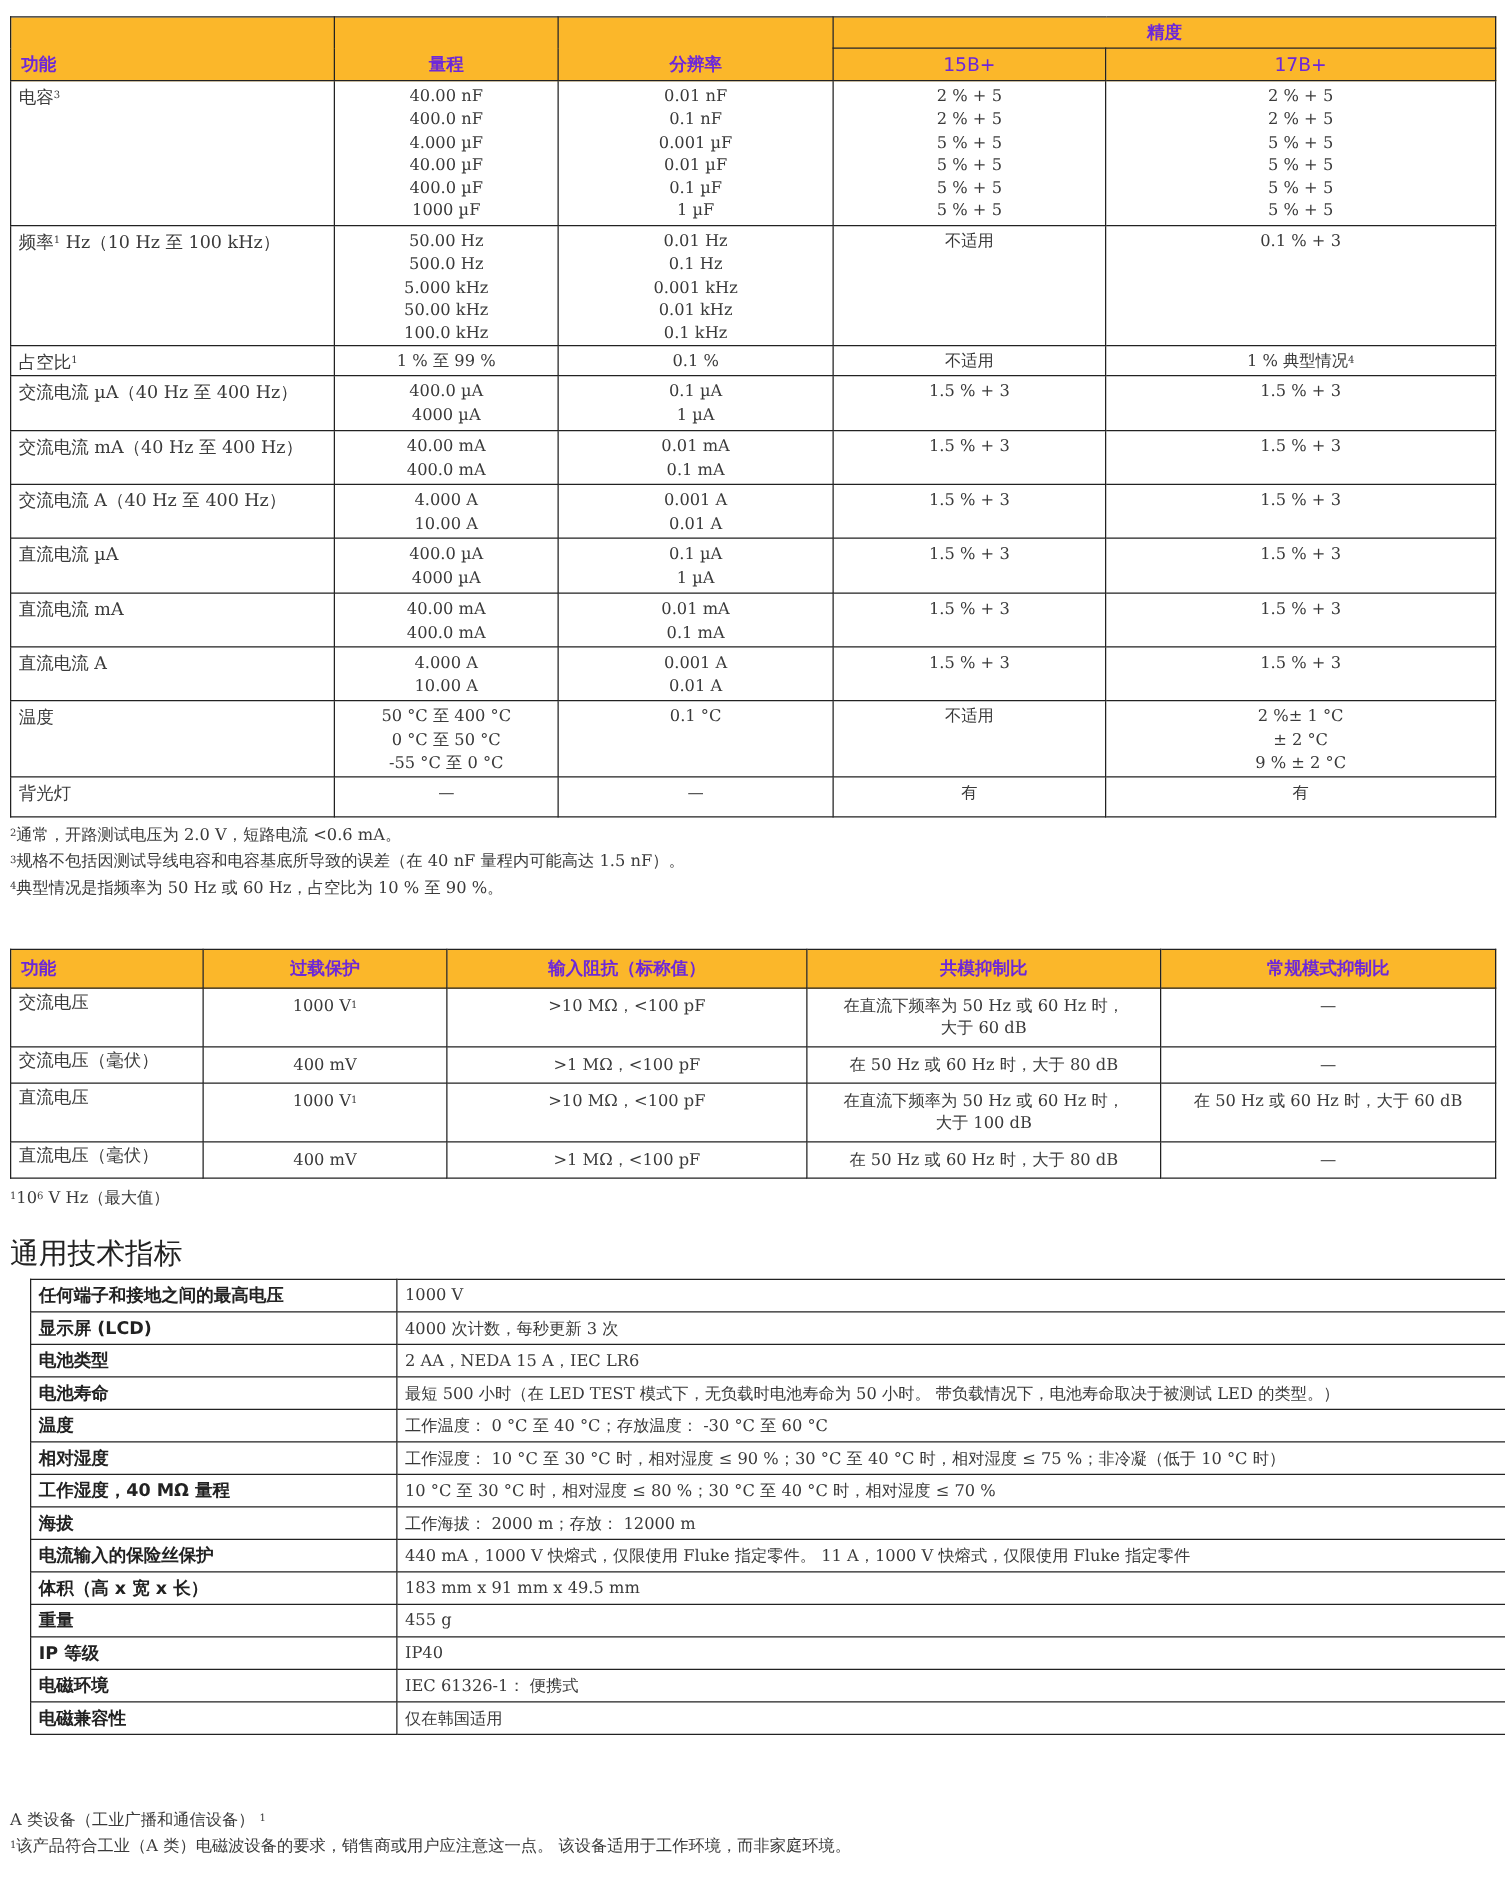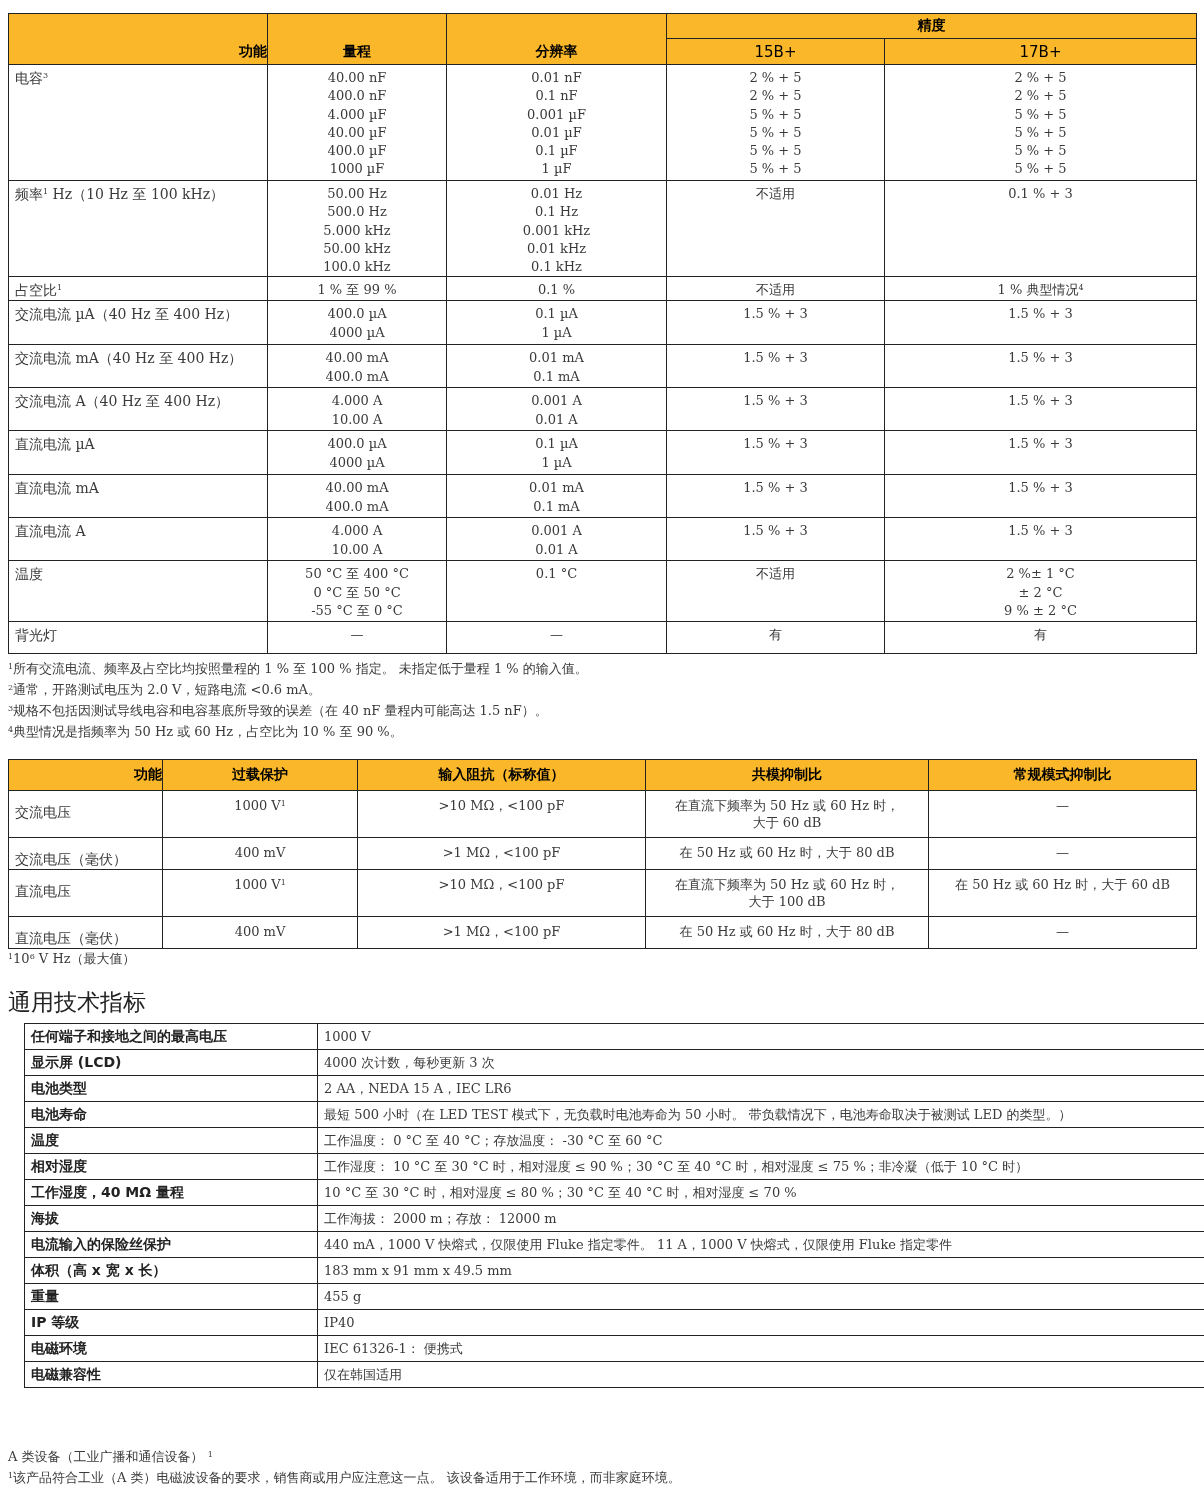--- a/index.html
+++ b/index.html
@@ -4,42 +4,42 @@
 <style>
   html, body { margin: 0; padding: 0; background: #ffffff; }
   body {
     width: 1204px; height: 1505px; position: relative; overflow: hidden;
     font-family: "DejaVu Serif", "Liberation Serif", serif;
     color: #3a3a3a;
   }
   table { border-collapse: collapse; position: absolute; table-layout: fixed; }
   td, th { border: 1px solid #222; padding: 0; vertical-align: top; }
   th {
-    background: #fbb72a; color: #000000; font-weight: bold;
+    background: #fbb72a; color: #6d28d9; font-weight: bold;
     font-family: "DejaVu Sans", "Liberation Sans", sans-serif; font-size: 14px; margin-left: 28px;
   }
   .c { text-align: center; }
-  .l { text-align: right; padding-left: 8px; }
+  .l { text-align: left; padding-left: 8px; }
   .lines div { font-size: 13px; line-height: 18.3px; }
   sup { font-size: 8px; vertical-align: top; position: relative; top: -2px; }
 
   
   #t1 { left: 8px; top: 13px; width: 1188px; }
   #t1 th.bottom { vertical-align: bottom; padding-bottom: 3px; }
   #t1 .fn { font-size: 14px; padding-left: 6px; padding-top: 4px; line-height: 18px; }
   #t1 .lines { padding-top: 4px; }
 
   .notes { position: absolute; left: 8px; font-size: 13px; line-height: 21px; color: #3a3a3a; }
   .notes div { white-space: nowrap; }
 
   
   #t2 { left: 8px; top: 759px; width: 1188px; }
   #t2 th { height: 30px; vertical-align: middle; }
   #t2 td { font-size: 14px; }
-  #t2 .fn { padding-left: 6px; padding-top: 13px; font-family: Liberation Mono, monospace; }
+  #t2 .fn { padding-left: 6px; padding-top: 2px; font-family: Liberation Mono, monospace; }
   #t2 .v { text-align: center; font-size: 13px; padding-top: 6px; line-height: 17px; }
 
   
   #gen-title {
     position: absolute; left: 8px; top: 987px; margin: 0;
     font-family: "DejaVu Sans", "Liberation Sans", sans-serif;
     font-size: 23px; font-weight: normal; color: #222;
   }
 
   
@@ -281,21 +281,20 @@
           <div><span>有</span></div>
         </td>
         <td class="c lines">
           <div><span>有</span></div>
         </td>
       </tr>
     </tbody>
 </table>
 
 <div class="notes" id="t1-notes" style="top:658px">
-    <div><sup>1</sup><span>所有交流电流、频率及占空比均按照量程的 1 % 至 100 % 指定。 未指定低于量程 1 % 的输入值。</span></div>
     <div><sup>2</sup><span>通常，开路测试电压为 2.0 V，短路电流 &lt;0.6 mA。</span></div>
     <div><sup>3</sup><span>规格不包括因测试导线电容和电容基底所导致的误差（在 40 nF 量程内可能高达 1.5 nF）。</span></div>
     <div><sup>4</sup><span>典型情况是指频率为 50 Hz 或 60 Hz，占空比为 10 % 至 90 %。</span></div>
   </div>
 
 <table id="t2">
   <colgroup>
     <col style="width:154px">
       <col style="width:195px">
       <col style="width:288px">

